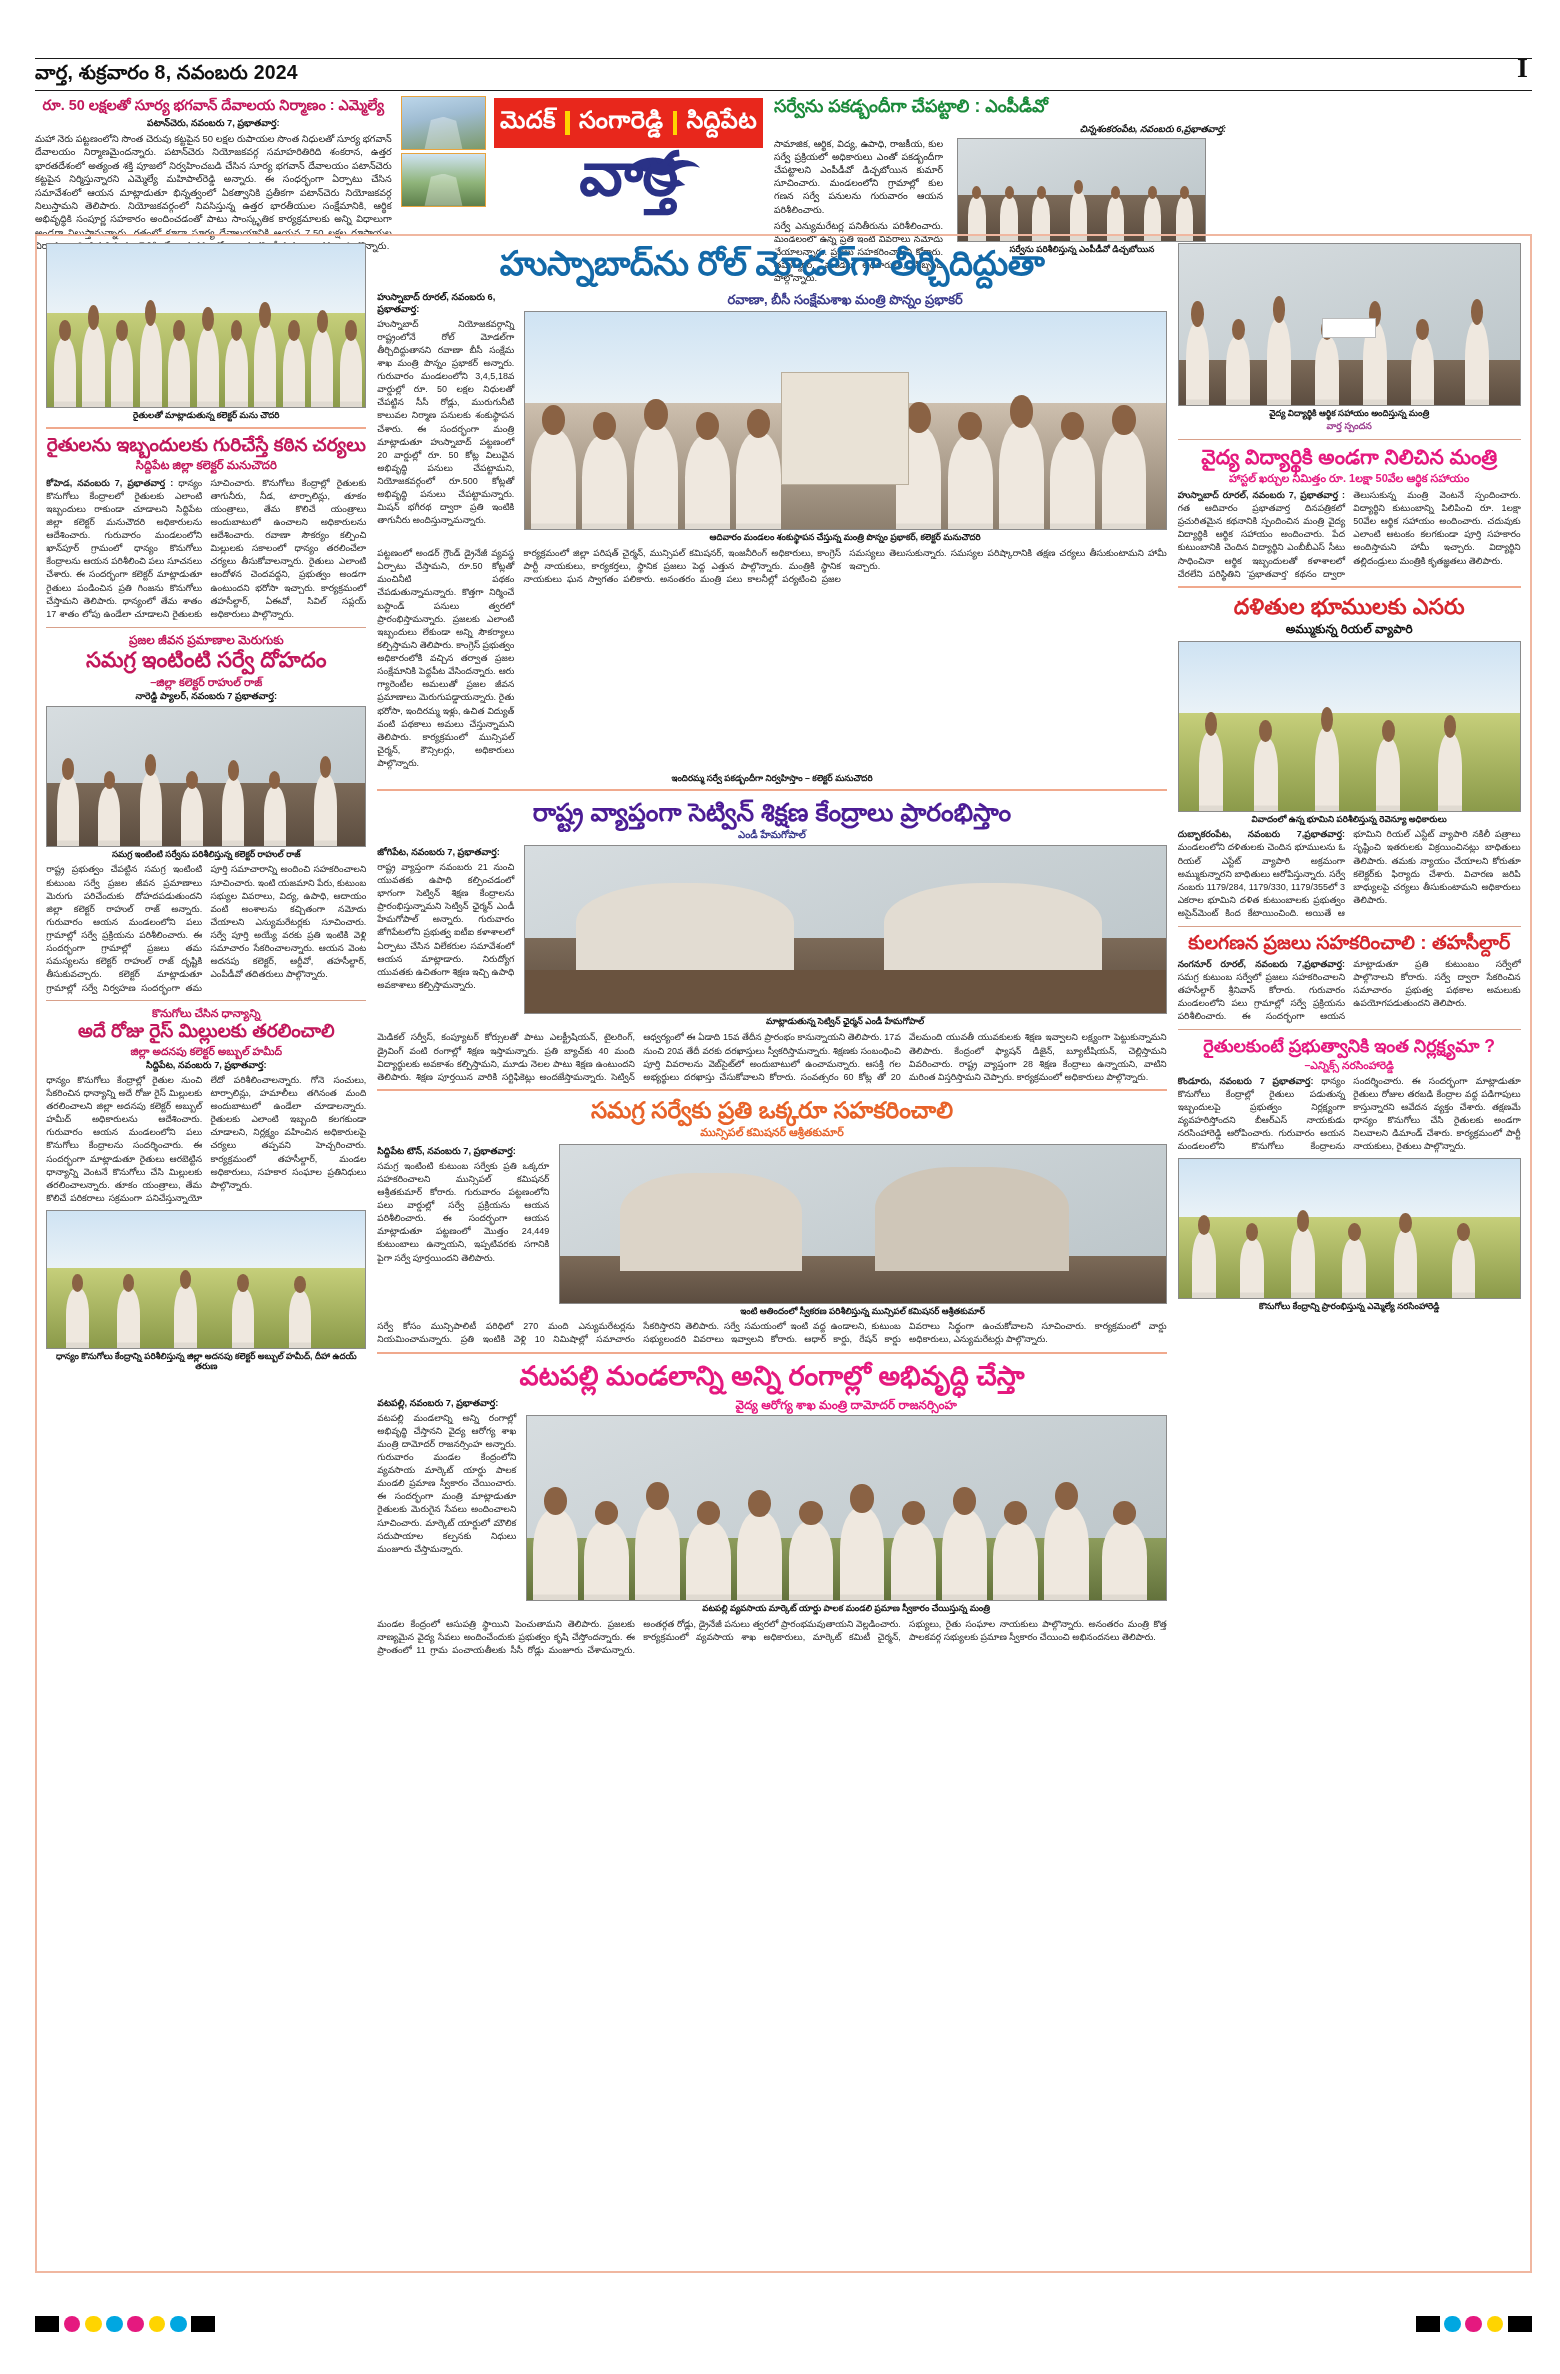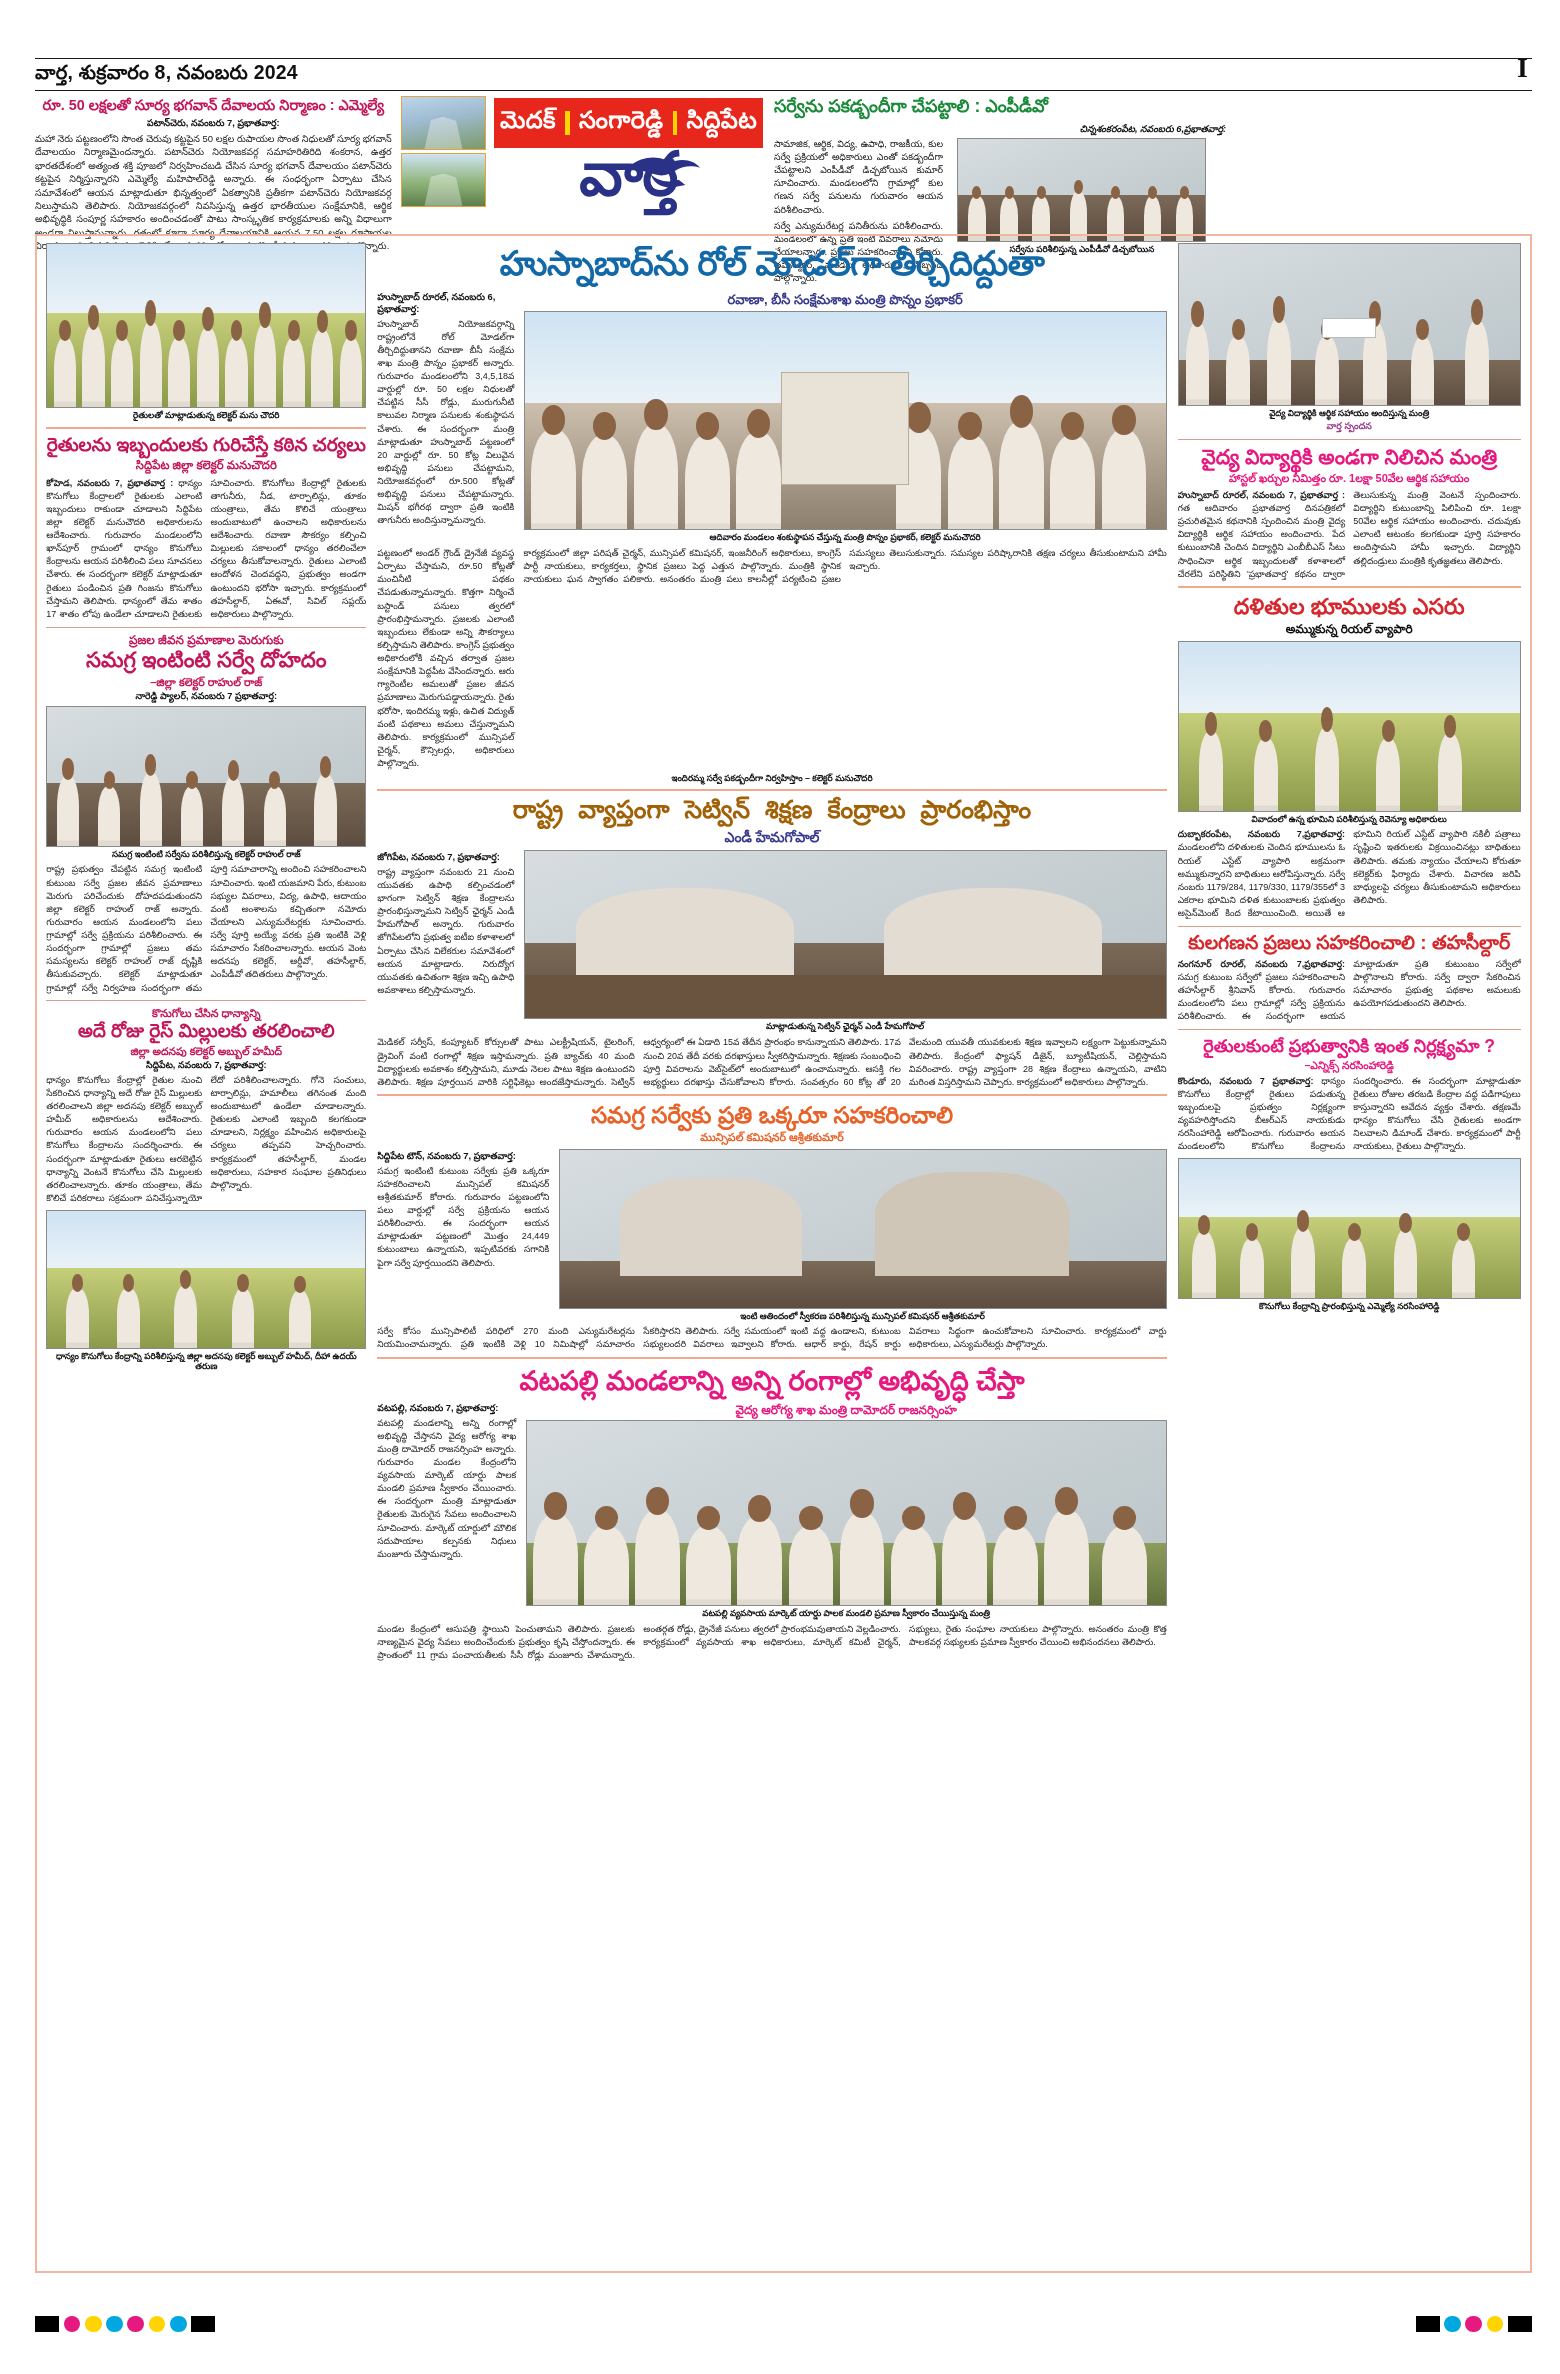--- a/index.html
+++ b/index.html
@@ -116,21 +116,21 @@
   .cols3{ display:flex; gap:11px; height:100%; }
   .colA{ width:320px; }
   .colB{ flex:1; }
   .colC{ width:343px; }
 
   
   .hl{
     font-weight:800; text-align:center; line-height:1.2;
   }
   .hl.blue{ color:#1369a8; }
-  .hl.navy{ color:#a16207;font-family:Liberation Mono, monospace; }
+  .hl.navy{ color:#4c1d95; }
   .hl.pink{ color:#e5197f; }
   .hl.crimson{ color:#c2185b; }
   .hl.orange{ color:#e8632a; }
   .hl.red{ color:#d6272d; }
   .sub{
     font-size:11.6px; font-weight:800; text-align:center; line-height:1.25;
     margin-top:1.9px;
   }
   .sub.crimson{ color:#c2185b; }
   .sub.navy{ color:#3a3a8c; }
@@ -381,21 +381,21 @@
             <div style="width:137px" class="txt">పట్టణంలో అండర్ గ్రౌండ్ డ్రైనేజీ వ్యవస్థ ఏర్పాటు చేస్తామని, రూ.50 కోట్లతో మంచినీటి పథకం చేపడుతున్నామన్నారు. కొత్తగా నిర్మించే బస్టాండ్ పనులు త్వరలో ప్రారంభిస్తామన్నారు. ప్రజలకు ఎలాంటి ఇబ్బందులు లేకుండా అన్ని సౌకర్యాలు కల్పిస్తామని తెలిపారు. కాంగ్రెస్ ప్రభుత్వం అధికారంలోకి వచ్చిన తర్వాత ప్రజల సంక్షేమానికి పెద్దపీట వేసిందన్నారు. ఆరు గ్యారెంటీల అమలుతో ప్రజల జీవన ప్రమాణాలు మెరుగుపడ్డాయన్నారు. రైతు భరోసా, ఇందిరమ్మ ఇళ్లు, ఉచిత విద్యుత్ వంటి పథకాలు అమలు చేస్తున్నామని తెలిపారు. కార్యక్రమంలో మున్సిపల్ చైర్మన్, కౌన్సిలర్లు, అధికారులు పాల్గొన్నారు.</div>
             <div style="flex:1" class="txt twocol">కార్యక్రమంలో జిల్లా పరిషత్ చైర్మన్, మున్సిపల్ కమిషనర్, ఇంజనీరింగ్ అధికారులు, కాంగ్రెస్ పార్టీ నాయకులు, కార్యకర్తలు, స్థానిక ప్రజలు పెద్ద ఎత్తున పాల్గొన్నారు. మంత్రికి స్థానిక నాయకులు ఘన స్వాగతం పలికారు. అనంతరం మంత్రి పలు కాలనీల్లో పర్యటించి ప్రజల సమస్యలు తెలుసుకున్నారు. సమస్యల పరిష్కారానికి తక్షణ చర్యలు తీసుకుంటామని హామీ ఇచ్చారు.</div>
           </div>
           <div class="cap" style="margin-top:2.8px">ఇందిరమ్మ సర్వే పకడ్బందీగా నిర్వహిస్తాం – కలెక్టర్ మనుచౌదరి</div>
         </div>
 
         <div class="hrule thick"></div>
 
         <div>
           <div class="hl navy" style="font-size:25px">రాష్ట్ర వ్యాప్తంగా సెట్విన్ శిక్షణ కేంద్రాలు ప్రారంభిస్తాం</div>
-          <div class="sub navy" style="font-size:14px">ఎండీ హేమగోపాల్</div>
+          <div class="sub navy" style="font-size:10px">ఎండీ హేమగోపాల్</div>
 
           <div style="display:flex;gap:9.3px;margin-top:3.7px">
             <div style="width:137px">
               <div class="byl" style="text-align:left">జోగిపేట, నవంబరు 7, ప్రభాతవార్త:</div>
               <div class="txt">రాష్ట్ర వ్యాప్తంగా నవంబరు 21 నుంచి యువతకు ఉపాధి కల్పించడంలో భాగంగా సెట్విన్ శిక్షణ కేంద్రాలను ప్రారంభిస్తున్నామని సెట్విన్ ఛైర్మన్ ఎండీ హేమగోపాల్ అన్నారు. గురువారం జోగిపేటలోని ప్రభుత్వ ఐటీఐ కళాశాలలో ఏర్పాటు చేసిన విలేకరుల సమావేశంలో ఆయన మాట్లాడారు. నిరుద్యోగ యువతకు ఉచితంగా శిక్షణ ఇచ్చి ఉపాధి అవకాశాలు కల్పిస్తామన్నారు.</div>
             </div>
             <div style="flex:1">
               <div class="ph indoor" style="height:169px">
                 <div class="ground"></div>
                 <div style="position:absolute;left:8%;top:22%;width:34%;height:52%;background:#e2dcd2;border-radius:45% 45% 0 0"></div>

